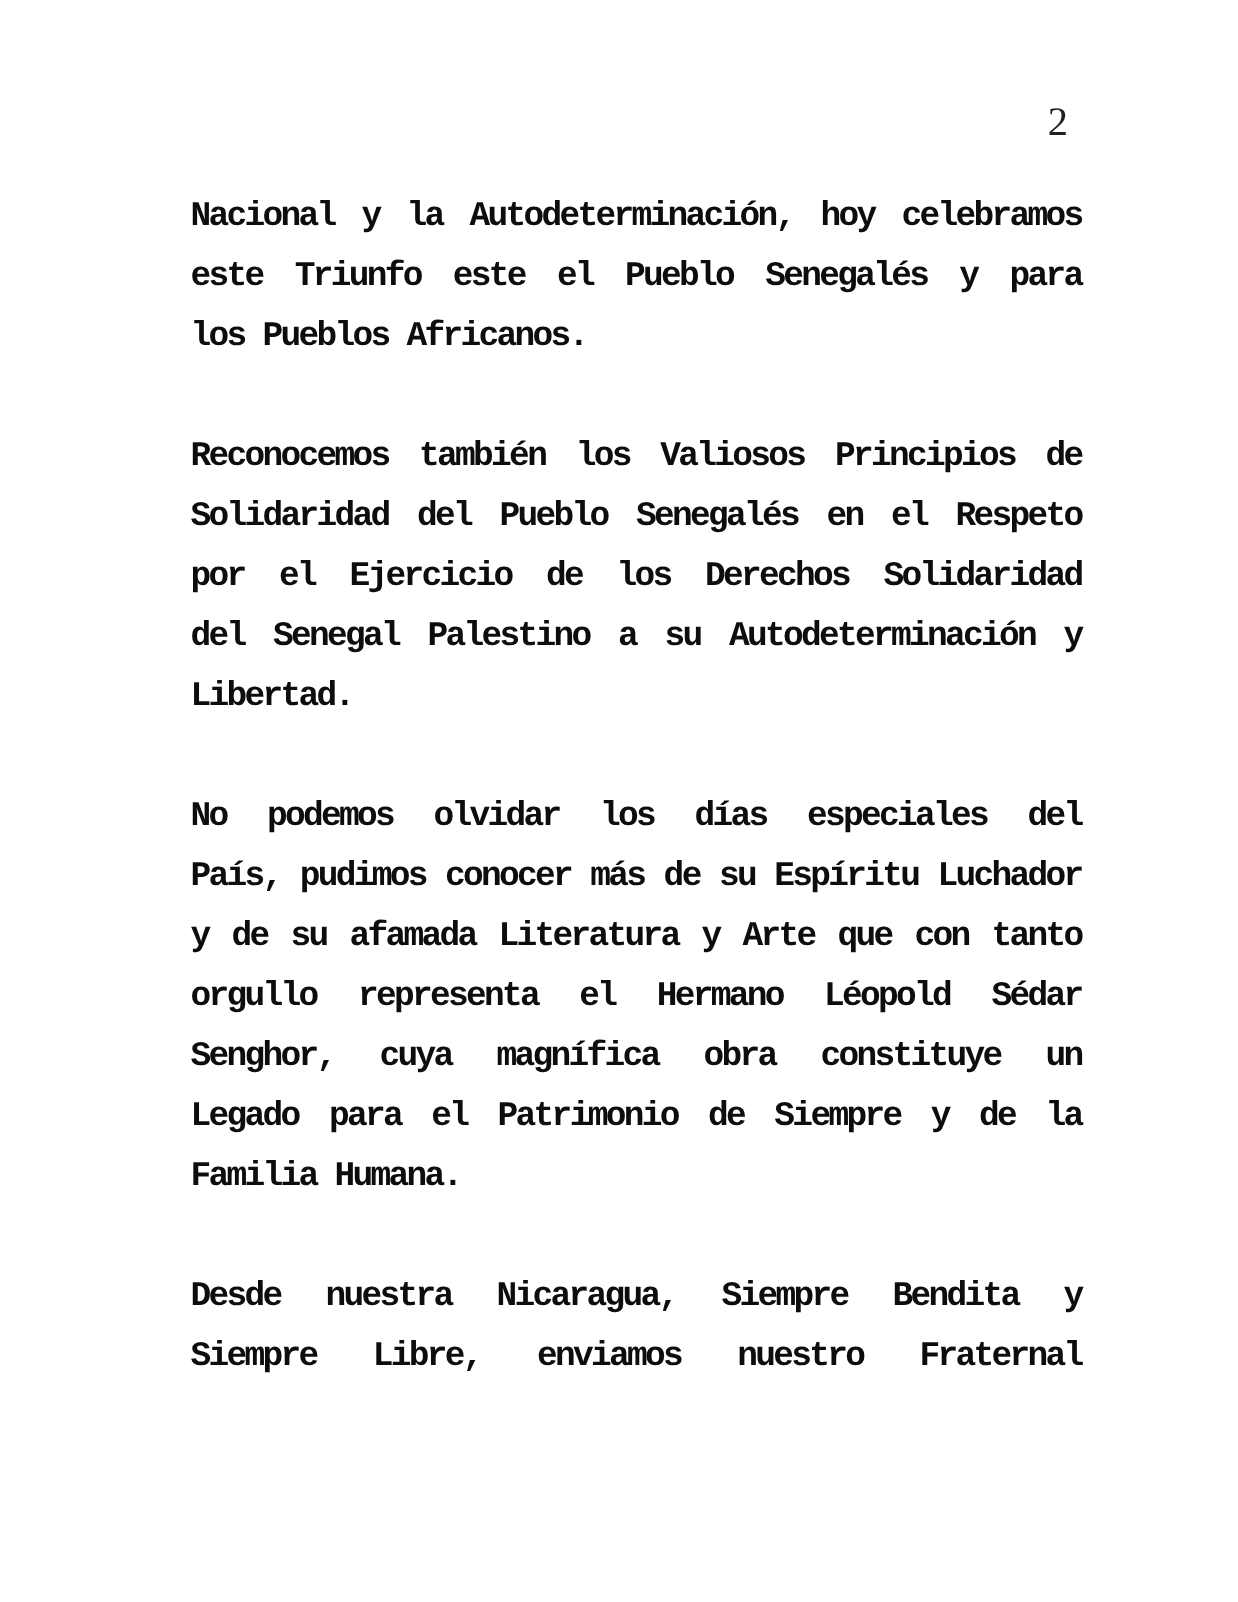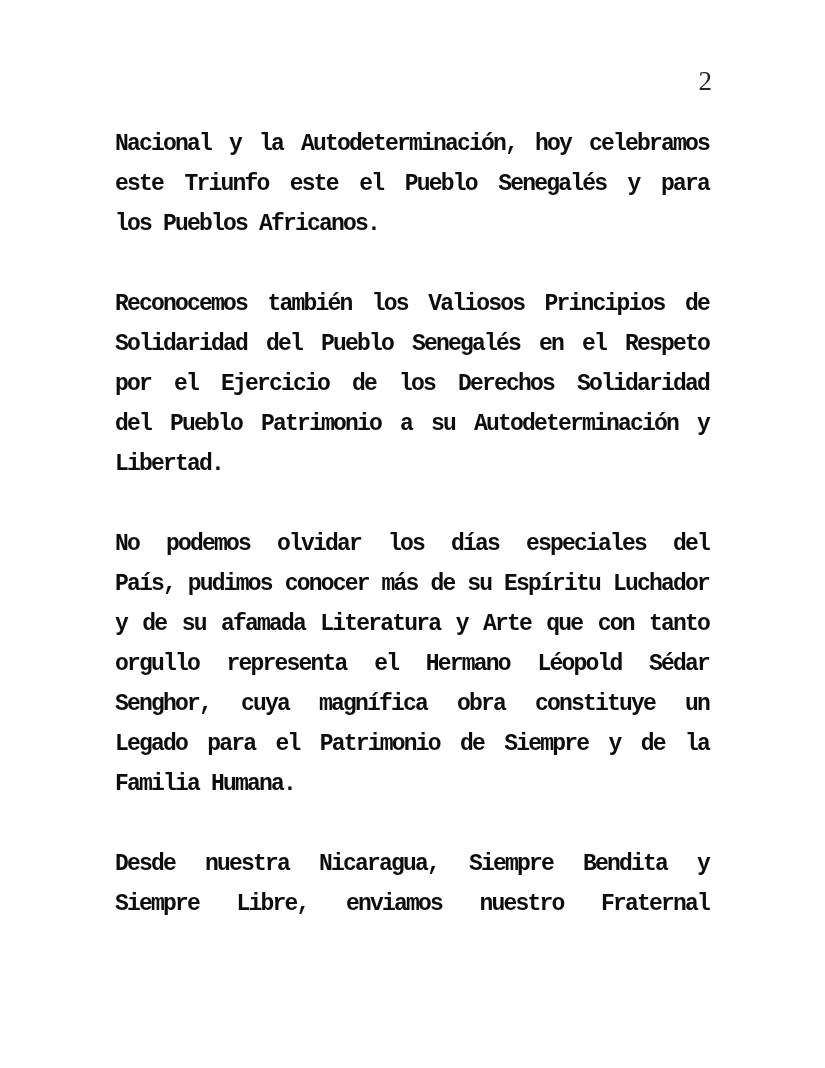--- a/index.html
+++ b/index.html
@@ -22,21 +22,21 @@
     top: 68px;
     right: 113px;
     font-family: "Liberation Serif", serif;
     font-weight: 400;
     font-size: 27px;
     line-height: 1;
     color: #222222;
   }
   .content {
     position: absolute;
-    left: 115px;
+    left: 127px;
     top: 124px;
     width: 594px;
   }
   .para {
     margin: 0 0 40px 0;
   }
   .line {
     font-size: 23px;
     letter-spacing: -1.8px;
     line-height: 40px;
@@ -60,21 +60,21 @@
     <div class="para">
       <div class="line">Nacional y la Autodeterminación, hoy celebramos</div>
       <div class="line">este Triunfo este el Pueblo Senegalés y para</div>
       <div class="line last">los Pueblos Africanos.</div>
     </div>
 
     <div class="para">
       <div class="line">Reconocemos también los Valiosos Principios de</div>
       <div class="line">Solidaridad del Pueblo Senegalés en el Respeto</div>
       <div class="line">por el Ejercicio de los Derechos Solidaridad</div>
-      <div class="line">del Pueblo Patrimonio a su Autodeterminación y</div>
+      <div class="line">del Senegal Palestino a su Autodeterminación y</div>
       <div class="line last">Libertad.</div>
     </div>
 
     <div class="para">
       <div class="line">No podemos olvidar los días especiales del</div>
       <div class="line">País, pudimos conocer más de su Espíritu Luchador</div>
       <div class="line">y de su afamada Literatura y Arte que con tanto</div>
       <div class="line">orgullo representa el Hermano Léopold Sédar</div>
       <div class="line">Senghor, cuya magnífica obra constituye un</div>
       <div class="line">Legado para el Patrimonio de Siempre y de la</div>

